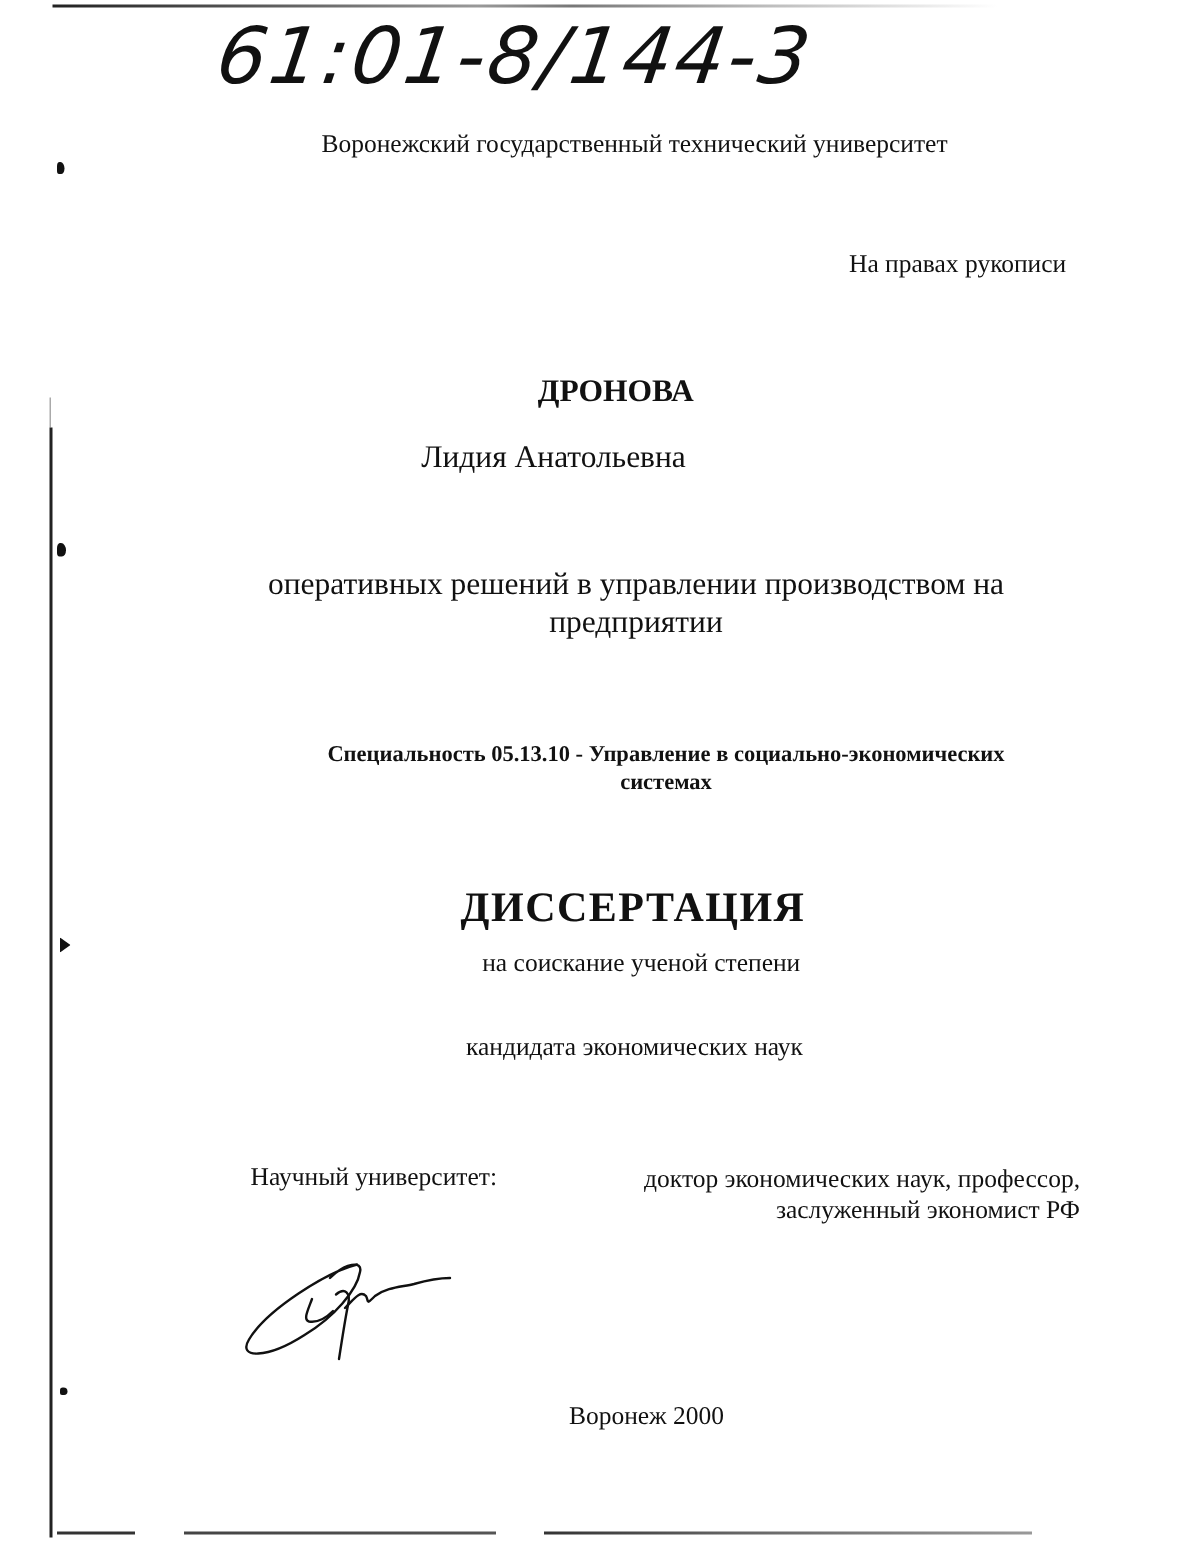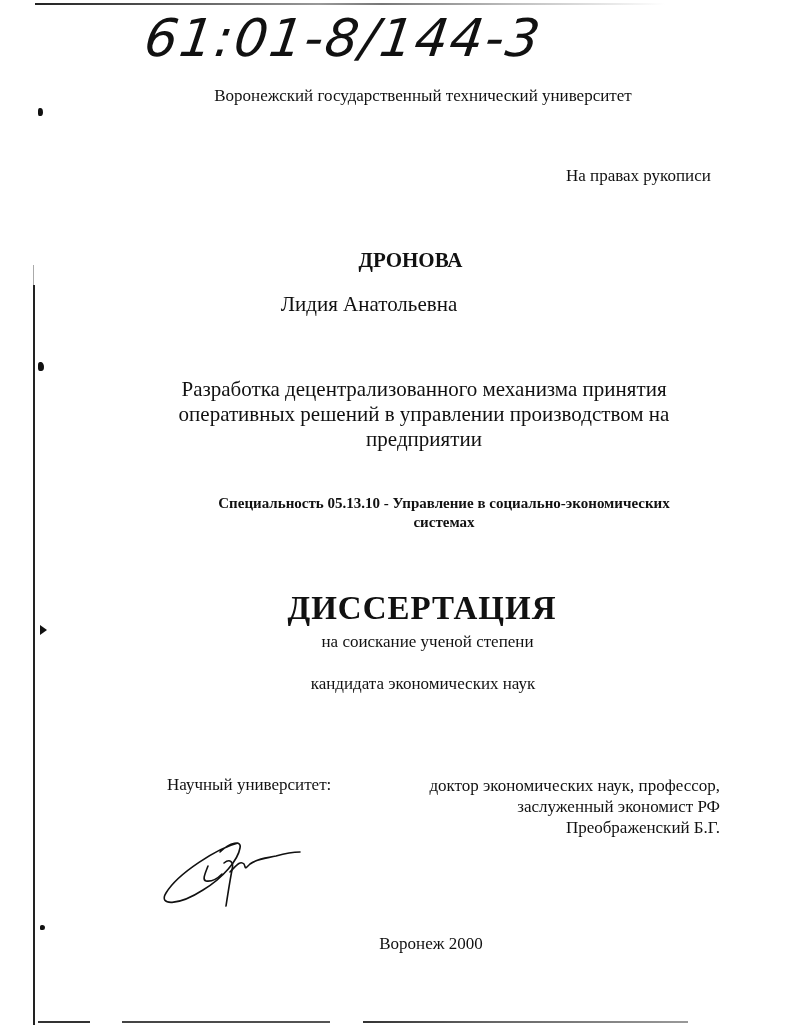--- a/index.html
+++ b/index.html
@@ -59,25 +59,25 @@
       text-align: center; font-size: 21px; line-height: 25px;
     }
 
     .specialty {
       left: 166px; width: 556px; top: 494px;
       text-align: center; font-size: 15px; font-weight: bold; line-height: 19px;
     }
 
     .diss {
       left: 0; width: 796px; top: 590px;
-      text-align: center; font-size: 33px; font-weight: bold; letter-spacing: 1px;
+      text-align: center; font-size: 28px; font-weight: bold; letter-spacing: 1px;
       padding-left: 48px; box-sizing: border-box;
     }
     .degree1 { left: 0; width: 796px; top: 632px; text-align: center; font-size: 17px; padding-left: 59px; box-sizing: border-box; }
-    .degree2 { left: 0; width: 796px; top: 674px; text-align: center; font-size: 17px; padding-left: 50px; box-sizing: border-box; }
+    .degree2 { left: 0; width: 796px; top: 688px; text-align: center; font-size: 17px; padding-left: 50px; box-sizing: border-box; }
 
     .sup-label { left: 167px; top: 775px; font-size: 17px; }
     .sup-info {
       right: 76px; top: 775px;
       text-align: right; font-size: 17px; line-height: 21px;
     }
 
     .signature { left: 158px; top: 838px; width: 150px; height: 72px; }
 
     .city { left: 0; width: 796px; top: 934px; text-align: center; font-size: 17px; padding-left: 66px; box-sizing: border-box; }
@@ -96,39 +96,37 @@
 
 <div class="abs catalog">61:01-8/144-3</div>
 
 <div class="abs university">Воронежский государственный технический  университет</div>
 <div class="abs rights">На правах рукописи</div>
 
 <div class="abs surname">ДРОНОВА</div>
 <div class="abs name">Лидия Анатольевна</div>
 
 <div class="abs title">
-  <div>Разработка децентрализованного механизма принятия</div>
   <div>оперативных решений в управлении производством на</div>
   <div>предприятии</div>
 </div>
 
 <div class="abs specialty">
   <div>Специальность 05.13.10 - Управление в социально-экономических</div>
   <div>системах</div>
 </div>
 
 <div class="abs diss">ДИССЕРТАЦИЯ</div>
 <div class="abs degree1">на соискание ученой степени</div>
 <div class="abs degree2">кандидата экономических наук</div>
 
 <div class="abs sup-label">Научный университет:</div>
 <div class="abs sup-info">
   <div>доктор экономических наук, профессор,</div>
   <div>заслуженный экономист РФ</div>
-  <div>Преображенский Б.Г.</div>
 </div>
 
 <svg class="abs signature" viewBox="0 0 150 72" fill="none" stroke="#111" stroke-width="1.6" stroke-linecap="round">
   <path d="M80 5 C60 10, 20 35, 8 55 C0 68, 20 68, 45 52 C65 40, 80 22, 82 10 C84 2, 72 4, 62 14"></path>
   <path d="M50 28 C47 36, 44 42, 48 43 C54 44, 60 40, 64 36"></path>
   <path d="M66 25 C72 20, 76 24, 74 32 C72 42, 70 55, 68 68"></path>
   <path d="M72 34 C78 28, 82 22, 86 26 C88 30, 86 32, 92 26 C100 20, 110 20, 118 18 C125 16, 132 14, 142 14"></path>
 </svg>
 
 <div class="abs city">Воронеж 2000</div>

